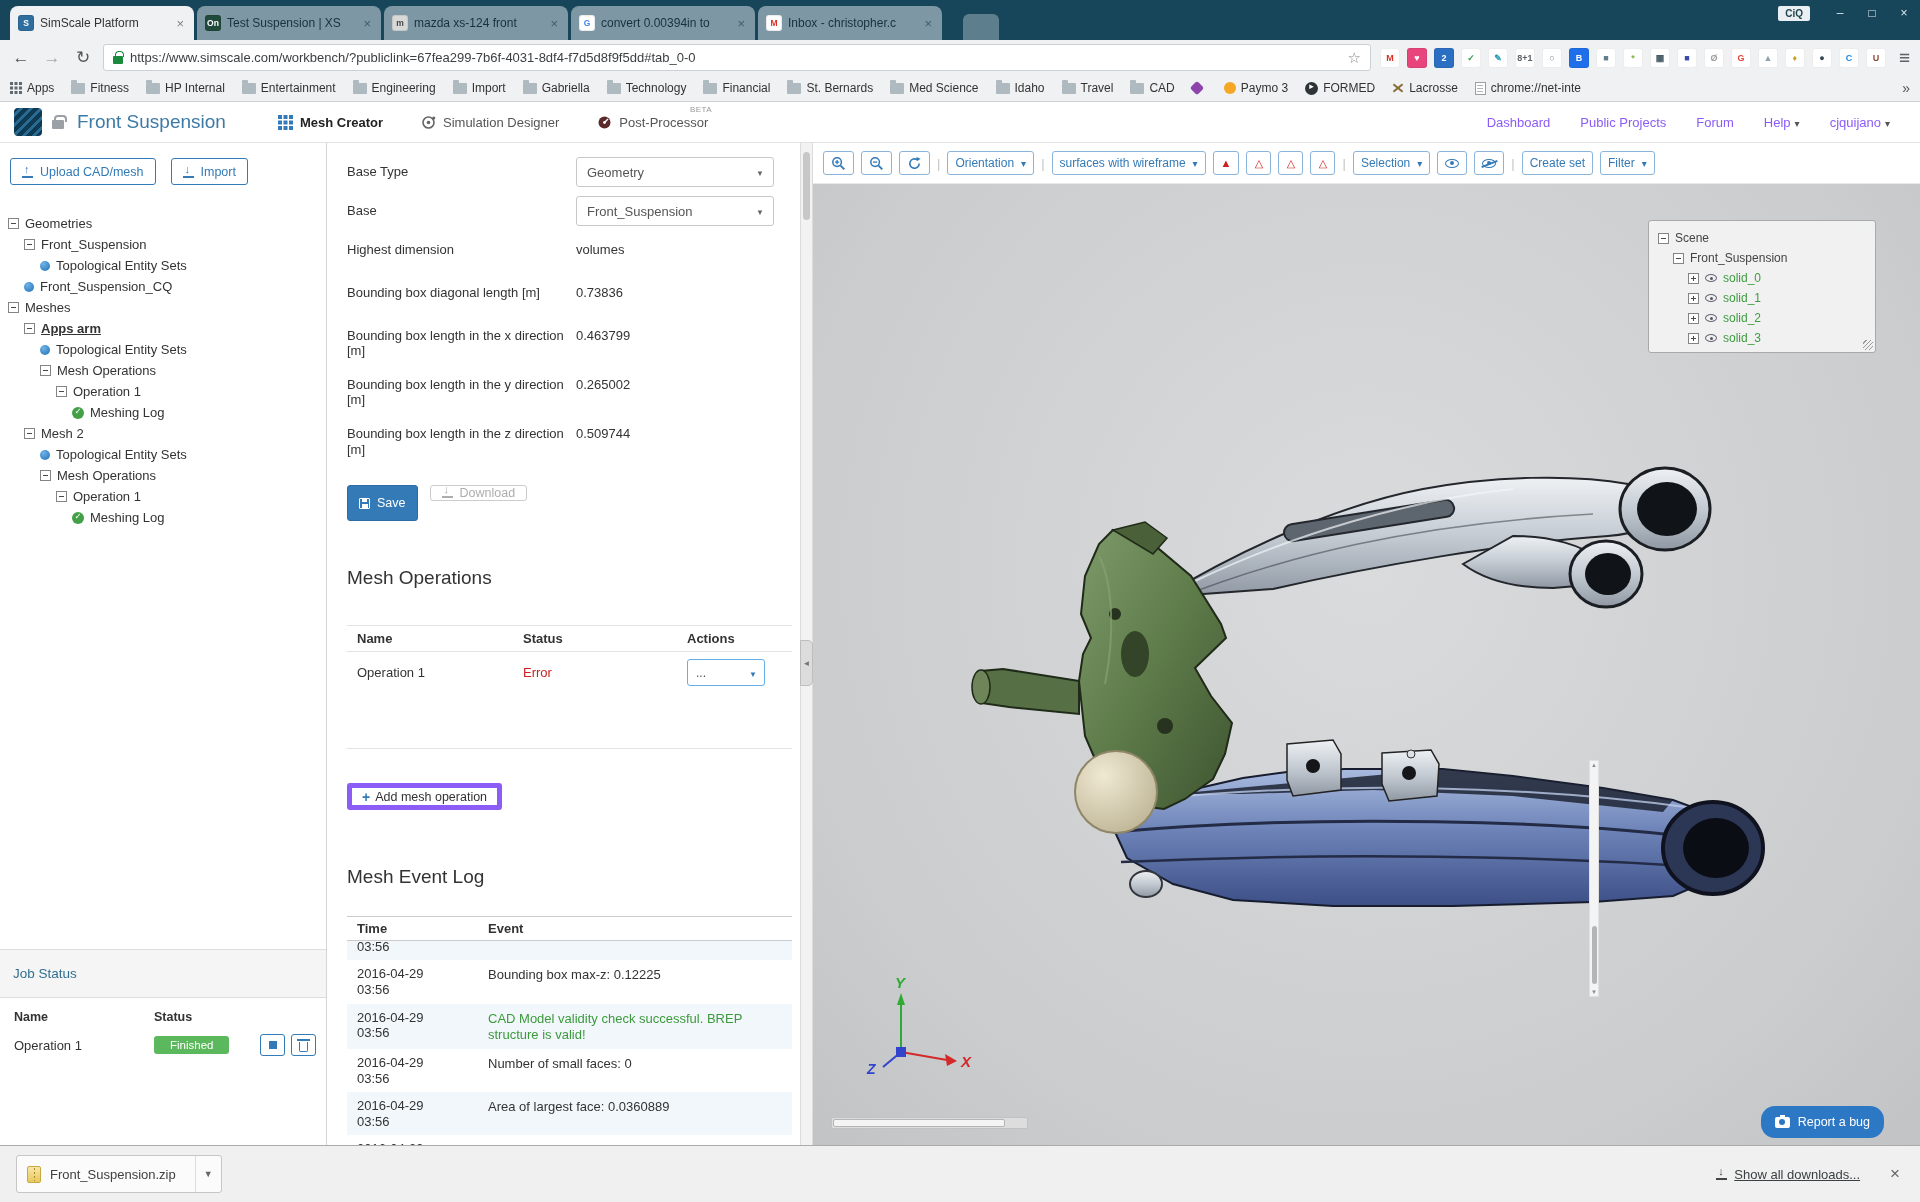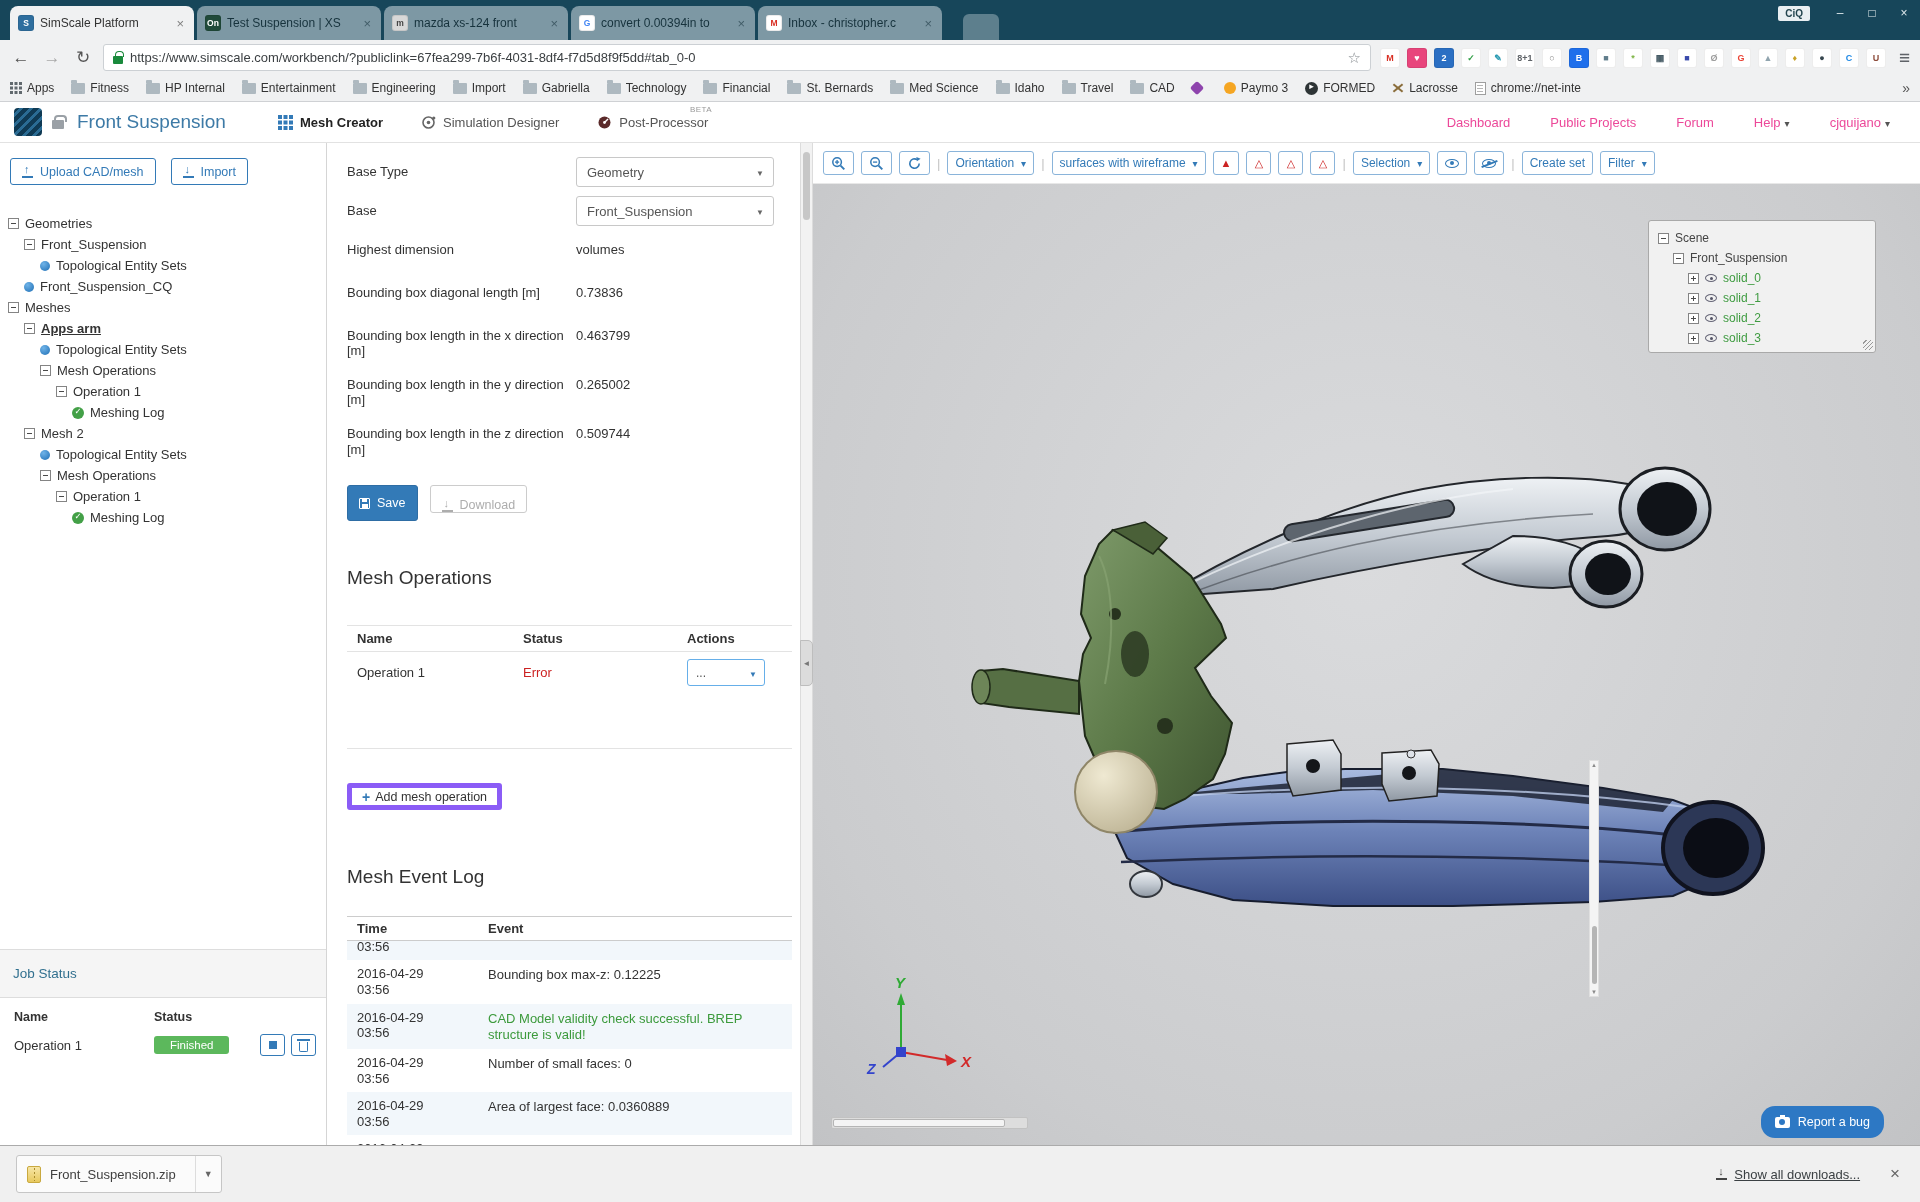--- a/index.html
+++ b/index.html
@@ -55,21 +55,21 @@
 
 .apphead{position:absolute;left:0;top:102px;width:1920px;height:41px;background:#fff;border-bottom:1px solid #e2e2e2;display:flex;align-items:center;padding:0 14px;gap:10px}
 .slogo{width:28px;height:28px;border-radius:4px;background:repeating-linear-gradient(135deg,#0f3a54 0 4px,#2a6b93 4px 7px);flex:0 0 28px}
 .locki{width:12px;height:9px;background:#9aa0a6;border-radius:1px;position:relative;margin-top:4px}
 .locki::before{content:"";position:absolute;left:1.5px;top:-5px;width:9px;height:5px;border:2px solid #9aa0a6;border-bottom:none;border-radius:4px 4px 0 0}
 .ptitle{font-size:19px;color:#3d7aa6;margin-left:3px;white-space:nowrap}
 .modes{display:flex;gap:38px;margin-left:42px;align-items:center}
 .mode{display:flex;align-items:center;gap:7px;font-size:13px;color:#555;position:relative;white-space:nowrap}
 .mode.active{color:#222;font-weight:bold}
 .beta{position:absolute;top:-10px;right:-4px;font-size:8px;color:#999;letter-spacing:.5px;font-weight:normal}
-.hnav{margin-left:auto;display:flex;gap:40px;align-items:flex-end;font-size:13px;color:#ec4899;padding-right:16px}
+.hnav{margin-left:auto;display:flex;gap:30px;align-items:flex-end;font-size:13px;color:#8b5cf6;padding-right:16px}
 .ddown::after{content:"▾";font-size:10px;margin-left:4px;color:#555}
 
 
 .sidebar{position:absolute;left:0;top:143px;width:327px;height:1002px;background:#fff;border-right:1px solid #d5d5d5}
 .sidebtns{display:flex;gap:15px;padding:15px 10px 4px}
 .btn-o{border:1px solid #337ab7;color:#337ab7;background:#fff;border-radius:3px;height:27px;display:flex;align-items:center;gap:7px;padding:0 11px;font-size:12.5px;white-space:nowrap}
 .ic-up,.ic-dn{position:relative;width:11px;height:12px;display:inline-block}
 .ic-up::before{content:"↑";position:absolute;top:-3px;left:2px;font-size:11px}
 .ic-dn::before{content:"↓";position:absolute;top:-3px;left:2px;font-size:11px}
 .ic-up::after,.ic-dn::after{content:"";position:absolute;bottom:0;left:0;width:11px;height:2px;background:currentColor}
@@ -103,21 +103,21 @@
 .pselect{width:198px;height:30px;border:1px solid #c8c8c8;border-radius:3px;background:#fff;display:flex;align-items:center;padding:0 10px;position:relative;color:#555;font-size:13px}
 .pselect::after{content:"▼";font-size:8px;color:#666;position:absolute;right:9px;top:11px}
 .pvalue{padding-top:7px;color:#333}
 .prow.txt{margin-bottom:20px}
 .prow.bb{margin-bottom:11px;min-height:32px}
 .btnrow{margin-top:28px;display:flex;gap:12px}
 .btn-save{background:#337ab7;border:1px solid #2e6da4;color:#fff;border-radius:3px;height:36px;padding:0 11px;display:flex;align-items:center;gap:7px;font-size:12.5px}
 .ic-floppy{width:11px;height:11px;border:1px solid #fff;border-radius:1px;position:relative;display:inline-block}
 .ic-floppy::before{content:"";position:absolute;top:0;left:2px;width:5px;height:3px;background:#fff}
 .ic-floppy::after{content:"";position:absolute;bottom:0;left:1.5px;width:6px;height:4px;background:#fff}
-.btn-dis{background:#fff;border:1px solid #ccc;color:#adadad;border-radius:3px;height:28px;padding:0 11px;display:flex;align-items:flex-end;gap:7px;font-size:12.5px}
+.btn-dis{background:#fff;border:1px solid #ccc;color:#adadad;border-radius:3px;height:16px;padding:0 11px;display:flex;align-items:flex-start;gap:7px;font-size:12.5px}
 .h2{font-size:19px;font-weight:normal;color:#333}
 .h2.ops{margin-top:46px}
 .h2.log{margin-top:56px}
 .opstable{margin-top:36px;border-bottom:1px solid #e3e3e3}
 .opshead{display:flex;border-top:1px solid #e3e3e3;border-bottom:1px solid #e3e3e3;font-weight:bold;padding:5px 10px;font-size:13px}
 .opshead .c1,.opsrow .c1{width:166px}
 .opshead .c2,.opsrow .c2{width:164px}
 .opsrow{display:flex;align-items:center;padding:7px 10px 6px;height:96px;align-items:flex-start}
 .opsrow .cell{padding-top:6px}
 .err{color:#cc2222}

